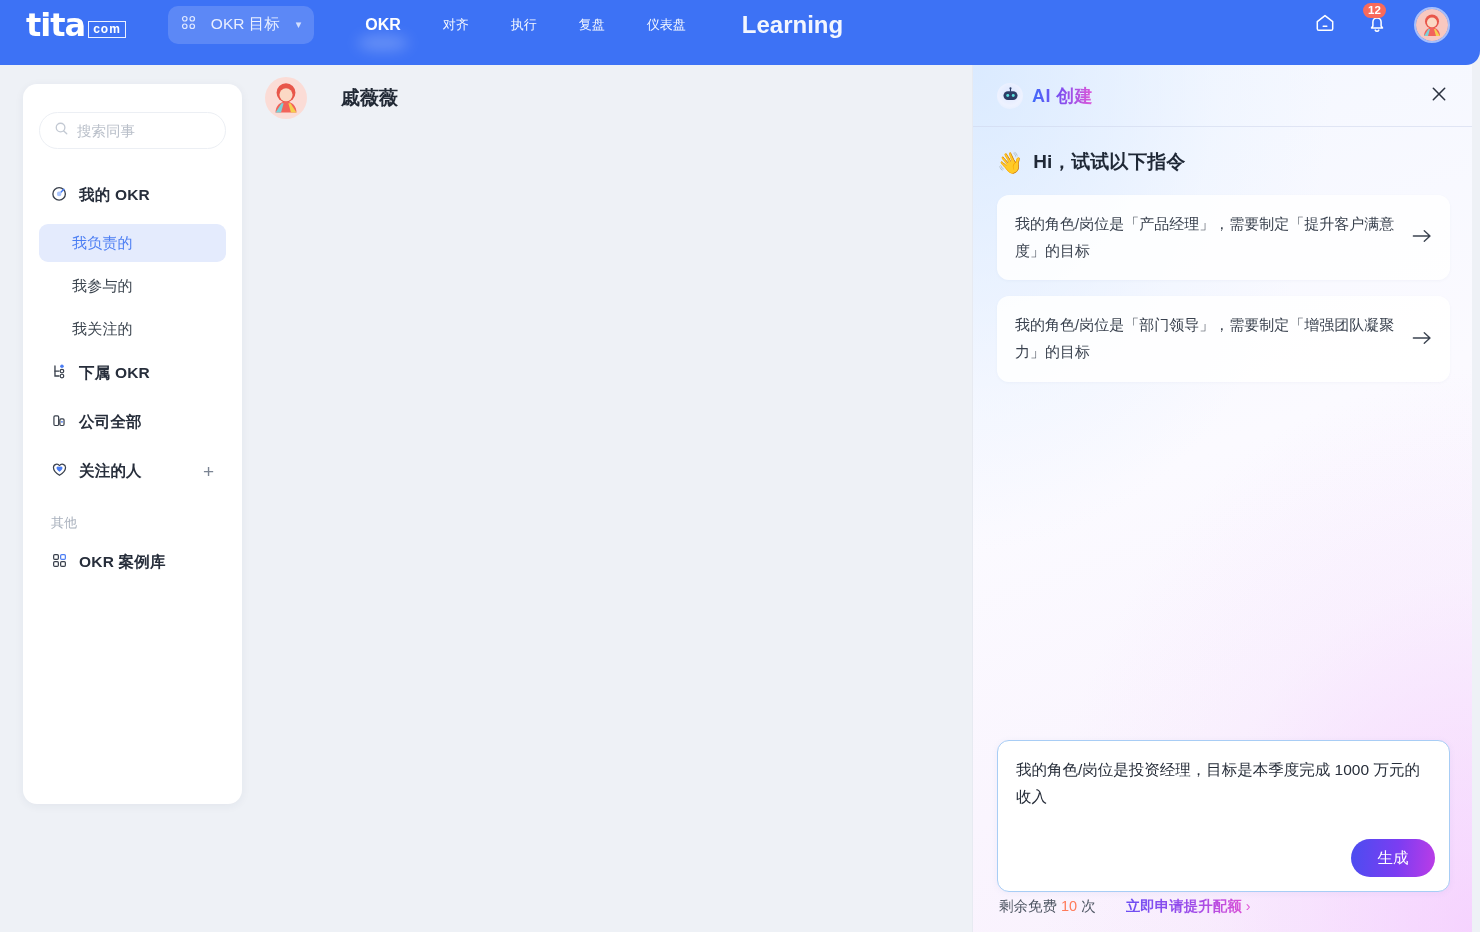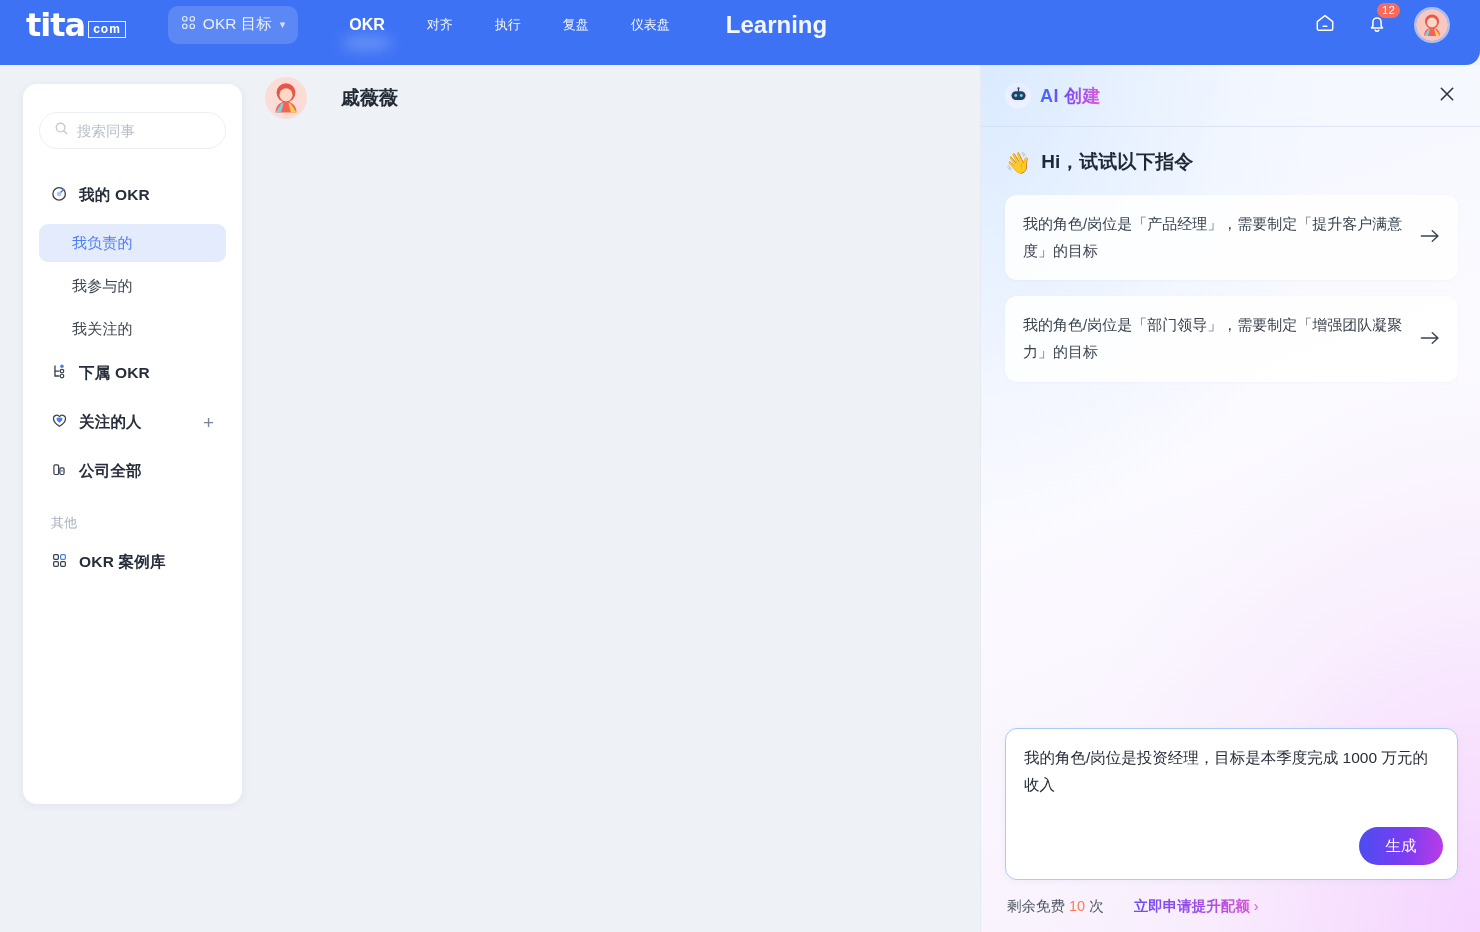--- a/index.html
+++ b/index.html
@@ -23,42 +23,42 @@
   .logo-word{
     font-size:32px; font-weight:700; color:#ffffff; letter-spacing:-1px;
     line-height:1; font-family:"DejaVu Sans", sans-serif;
   }
   .logo-com{
     font-size:12px; font-weight:700; color:#ffffff; letter-spacing:1px;
     border:1.6px solid rgba(255,255,255,.9); border-radius:0;
     padding:1px 4px 1.5px; line-height:1; margin-bottom:3px;
   }
   .okr-pill{
-    margin-left:42px; height:38px; display:flex; align-items:center; gap:7px;
+    margin-left:42px; height:38px; display:flex; align-items:center; gap:15px;
     background:rgba(255,255,255,.16); border-radius:10px; padding:0 13px;
     color:#e9efff; font-size:15.5px; cursor:pointer;
   }
   .okr-pill .chev{ font-size:11px; opacity:.85; margin-left:1px;}
   .navitems{ display:flex; align-items:center; margin-left:30px; }
   .navitem{
     position:relative; color:#ffffff; font-size:13px; padding:0 21px;
     height:65px; display:flex; align-items:center; cursor:pointer; opacity:.94;
   }
   .navitem.active{ font-weight:700; font-size:16px; opacity:1;}
   .navitem.active::after{
     content:""; position:absolute; left:50%; transform:translateX(-50%);
     bottom:6px; width:52px; height:16px; border-radius:50%;
     background:rgba(255,255,255,.22); filter:blur(7px);
   }
   .navitem.learning{ margin-left:14px; font-weight:700; font-size:24px;}
   .nav-right{ margin-left:auto; display:flex; align-items:center; gap:22px; padding-right:12px;}
   .icon-btn{ width:30px;height:30px; display:flex;align-items:center;justify-content:center; cursor:pointer; position:relative;}
   .badge{
-    position:absolute; top:-7px; left:15px;
-    background:#f96a5a; color:#fff; font-size:11.5px; font-weight:400;
+    position:absolute; top:-7px; left:1px;
+    background:#f96a5a; color:#fff; font-size:11.5px; font-weight:700;
     border-radius:9px; padding:1px 5px 1.5px; line-height:1.15; min-width:22px; text-align:center;
   }
   .avatar-top{
     width:36px;height:36px;border-radius:50%; overflow:hidden;
     border:2px solid rgba(255,255,255,.55); cursor:pointer;
   }
 
   
   .sidebar{
     position:absolute; left:23px; top:84px; width:219px; height:720px;
@@ -96,21 +96,21 @@
   .main{ position:absolute; left:243px; top:65px; right:500px; bottom:0; }
   .person{
     display:flex; align-items:center; gap:34px;
     position:absolute; left:22px; top:12px;
   }
   .person .pav{ width:42px;height:42px;border-radius:50%; overflow:hidden;}
   .person .pname{ font-size:19px; color:#222a36; font-weight:700; }
 
   
   .aipanel{
-    position:absolute; right:0; top:65px; width:500px; height:867px;
+    position:absolute; right:8px; top:65px; width:500px; height:867px;
     background:
       radial-gradient(120% 90% at 100% 100%, rgba(244,200,255,.72) 0%, rgba(244,210,252,.18) 45%, rgba(255,255,255,0) 72%),
       radial-gradient(90% 70% at 0% 0%, rgba(214,232,255,.85) 0%, rgba(232,242,255,.35) 55%, rgba(255,255,255,0) 80%),
       linear-gradient(160deg,#f3f7ff 0%,#fbfaff 45%,#f9f0fd 100%);
     border-left:1px solid #e7eaf1;
     display:flex; flex-direction:column;
   }
   .ai-head{
     height:62px; display:flex; align-items:center; padding:0 22px 0 24px;
     border-bottom:1px solid rgba(205,214,235,.55);
@@ -150,21 +150,21 @@
     white-space:pre-wrap; word-break:break-all;
   }
   .gen-btn{
     position:absolute; right:14px; bottom:14px;
     width:84px;height:38px;border-radius:19px; border:none; cursor:pointer;
     background:linear-gradient(95deg,#4b4df0 0%,#7b3df2 55%,#bb3ce6 100%);
     color:#fff; font-size:15.5px; font-weight:400;
     font-family:"Liberation Sans","DejaVu Sans",sans-serif;
     display:flex;align-items:center;justify-content:center;
   }
-  .quota{ display:flex; align-items:center; gap:30px; margin-top:17px; padding-left:2px;}
+  .quota{ display:flex; align-items:center; gap:30px; margin-top:5px; padding-left:2px;}
   .quota-text{ font-size:14.5px; color:#4e5663;}
   .quota-text .num{ color:#ff7a59; }
   .quota-link{
     font-size:14.5px; font-weight:700; cursor:pointer;
     background:linear-gradient(90deg,#6c4ef3 0%,#b councils 50%,#e24fd4 100%);
     background:linear-gradient(90deg,#6c4ef3 0%,#9a4cea 50%,#e24fd4 100%);
     -webkit-background-clip:text; background-clip:text; color:transparent;
   }
   .quota-link .ch{ font-weight:400; }
 </style>
@@ -277,37 +277,37 @@
           <circle cx="11.6" cy="8.6" r="1.9" stroke="#39404c" stroke-width="1.3"></circle>
           <circle cx="11.6" cy="13.8" r="1.9" stroke="#39404c" stroke-width="1.3"></circle>
         </svg>
       </span>
       <span class="lbl">下属 OKR</span>
     </div>
 
     <div class="srow">
       <span>
         <svg width="17" height="17" viewBox="0 0 18 18" fill="none">
-          <path d="M9 15.1S2.6 11.2 2.6 6.9A3.5 3.5 0 0 1 9 5a3.5 3.5 0 0 1 6.4 1.9c0 4.3-6.4 8.2-6.4 8.2z" stroke="#39404c" stroke-width="1.3" stroke-linejoin="round"></path>
-          <path d="M9 11.5c-2-1.5-3.2-2.9-3.2-4.3A1.9 1.9 0 0 1 9 6.4a1.9 1.9 0 0 1 3.2 .8c0 1.4-1.2 2.8-3.2 4.3z" fill="#4b7df3"></path>
-        </svg>
-      </span>
-      <span class="lbl">关注的人</span>
-      <span class="plus">+</span>
-    </div>
-
-    <div class="srow">
-      <span>
-        <svg width="17" height="17" viewBox="0 0 18 18" fill="none">
           <rect x="3.1" y="4.1" width="5" height="10.2" rx="1.2" stroke="#39404c" stroke-width="1.3"></rect>
           <rect x="9.4" y="7.2" width="4.4" height="7.1" rx="1.2" stroke="#39404c" stroke-width="1.3"></rect>
           <circle cx="11.6" cy="10.4" r="1" fill="#4b7df3"></circle>
         </svg>
       </span>
       <span class="lbl">公司全部</span>
+    </div>
+
+    <div class="srow">
+      <span>
+        <svg width="17" height="17" viewBox="0 0 18 18" fill="none">
+          <path d="M9 15.1S2.6 11.2 2.6 6.9A3.5 3.5 0 0 1 9 5a3.5 3.5 0 0 1 6.4 1.9c0 4.3-6.4 8.2-6.4 8.2z" stroke="#39404c" stroke-width="1.3" stroke-linejoin="round"></path>
+          <path d="M9 11.5c-2-1.5-3.2-2.9-3.2-4.3A1.9 1.9 0 0 1 9 6.4a1.9 1.9 0 0 1 3.2 .8c0 1.4-1.2 2.8-3.2 4.3z" fill="#4b7df3"></path>
+        </svg>
+      </span>
+      <span class="lbl">关注的人</span>
+      <span class="plus">+</span>
     </div>
 
     <div class="sect-label">其他</div>
 
     <div class="srow">
       <span>
         <svg width="17" height="17" viewBox="0 0 18 18" fill="none">
           <rect x="2.8" y="2.8" width="5" height="5" rx="1.2" stroke="#39404c" stroke-width="1.3"></rect>
           <rect x="2.8" y="10.2" width="5" height="5" rx="1.2" stroke="#39404c" stroke-width="1.3"></rect>
           <rect x="10.2" y="10.2" width="5" height="5" rx="1.2" stroke="#39404c" stroke-width="1.3"></rect>

